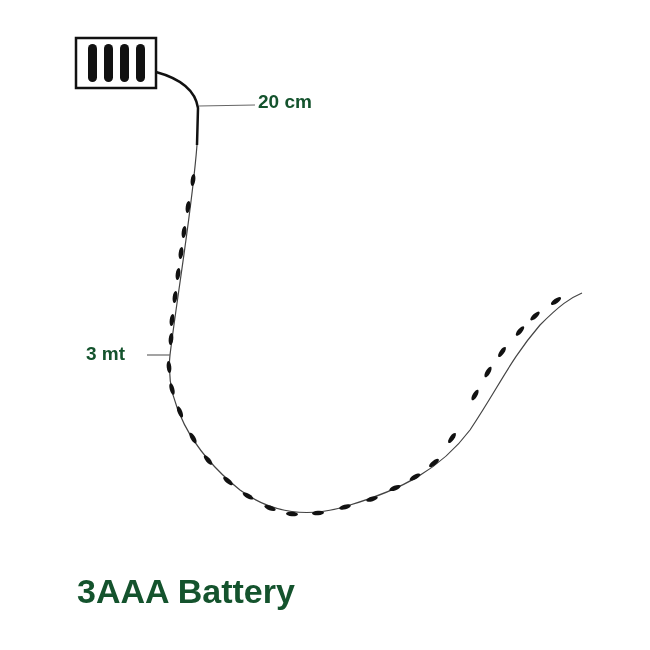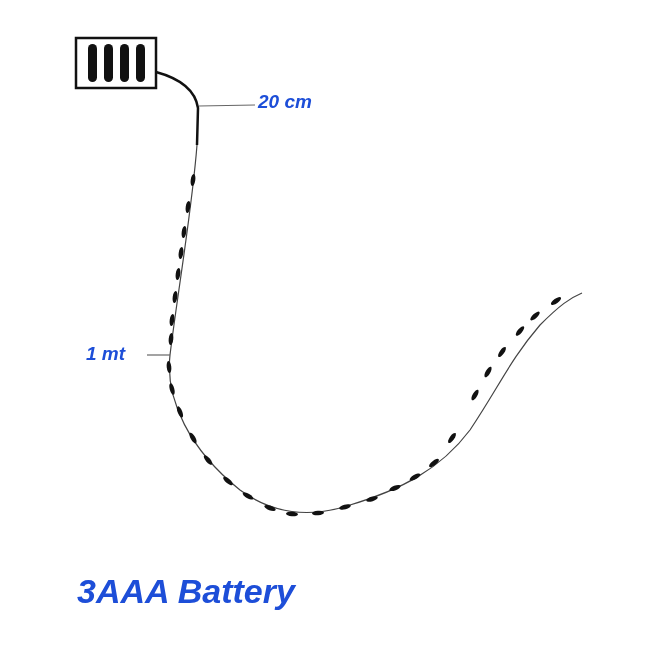--- a/index.html
+++ b/index.html
@@ -1,18 +1,18 @@
 <!DOCTYPE html>
 <html><head>
   <meta charset="utf-8">
   <style>
     html, body { margin: 0; padding: 0; background: #ffffff; }
     body { width: 650px; height: 650px; position: relative; overflow: hidden; font-family: "Liberation Sans", sans-serif; }
     .canvas { position: absolute; left: 0; top: 0; width: 650px; height: 650px; }
-    .label { position: absolute; font-weight: bold; color: #1d4ed8; font-family: "Liberation Sans", sans-serif; white-space: nowrap; font-style: italic; }
+    .label { position: absolute; font-weight: bold; color: #14532d; font-family: "Liberation Sans", sans-serif; white-space: nowrap; }
     .label-20cm { left: 258px; top: 91px; font-size: 19px; }
     .label-6mt { left: 86px; top: 343px; font-size: 19px; }
     .caption { left: 77px; top: 572px; font-size: 34px; }
   </style>
 </head>
 <body>
 
 <svg class="canvas" viewBox="0 0 650 650" xmlns="http://www.w3.org/2000/svg">
 
   <g>
@@ -58,14 +58,14 @@
     <ellipse cx="520" cy="331" rx="2.3" ry="6" transform="rotate(-140 520 331)"></ellipse>
     <ellipse cx="535" cy="316" rx="2.3" ry="6" transform="rotate(-132 535 316)"></ellipse>
     <ellipse cx="556" cy="301" rx="2.3" ry="6" transform="rotate(-125 556 301)"></ellipse>
   </g>
 
   <line x1="199" y1="106" x2="255" y2="105" stroke="#666" stroke-width="1.2"></line>
   <line x1="147" y1="355" x2="170" y2="355" stroke="#666" stroke-width="1.2"></line>
 </svg>
 
 <div class="label label-20cm">20 cm</div>
-<div class="label label-6mt">1 mt</div>
+<div class="label label-6mt">3 mt</div>
 <div class="label caption">3AAA Battery</div>
 
 </body></html>

